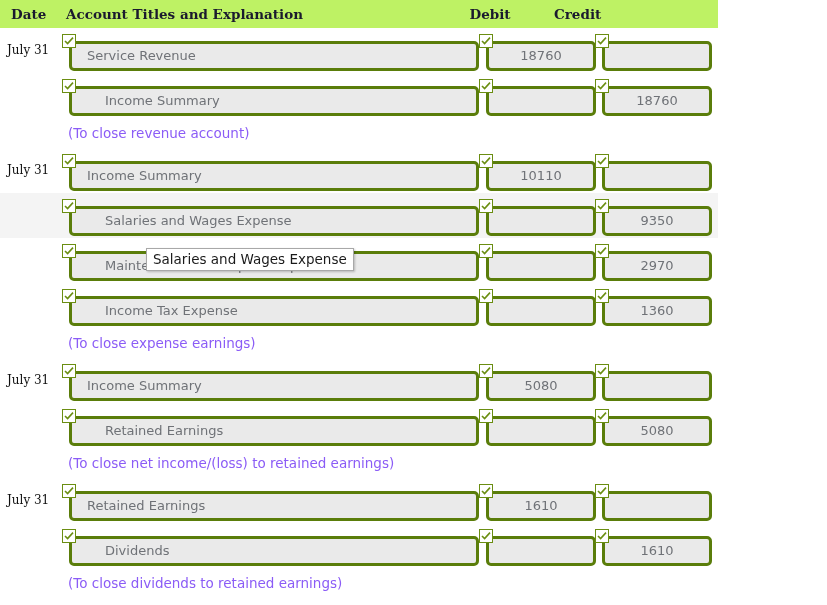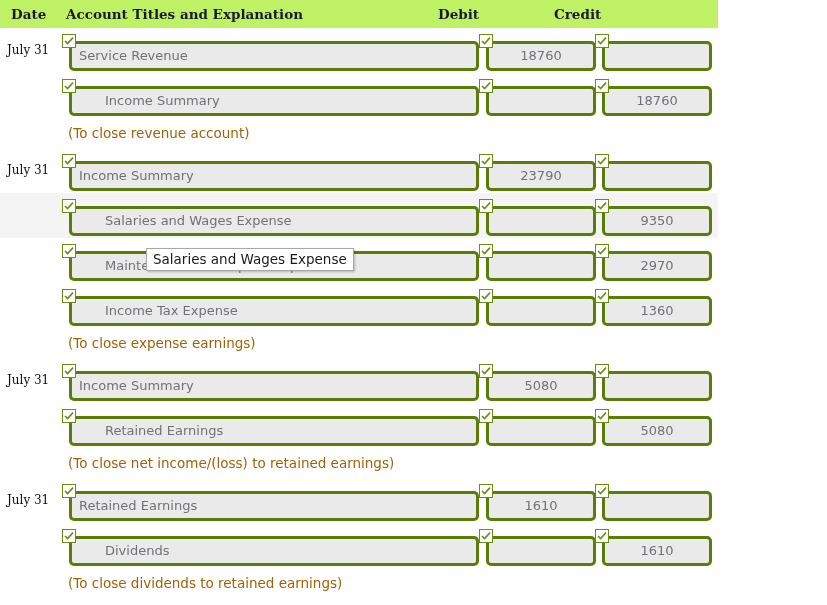--- a/index.html
+++ b/index.html
@@ -18,21 +18,21 @@
     position:absolute;left:0;top:0;width:718px;height:28px;
     background:#bef264;
   }
   .jhead .h{
     position:absolute;top:0;height:28px;line-height:28px;
     font-family:"DejaVu Serif","Liberation Serif",serif;
     font-weight:bold;font-size:13.5px;color:#1a1a2e;
   }
   .h-date   {left:11px;}
   .h-acct   {left:66px;text-align:center;}
-  .h-debit  {left:438px;width:104px;text-align:left;}
+  .h-debit  {left:438px;width:104px;text-align:center;}
   .h-credit {left:554px;width:104px;}
 
   
   .jbody{position:absolute;left:0;top:28px;width:827px;}
 
   .jrow{position:relative;height:45px;}
   .jrow.hl{background:#f4f4f4;width:718px;}
   .jrow.cap{height:30px;background:transparent;}
 
   .datecell{
@@ -40,21 +40,21 @@
     line-height:45px;text-align:left;padding-left:7px;
     box-sizing:border-box;
     font-family:"DejaVu Serif","Liberation Serif",serif;
     font-size:12px;color:#111111;
     white-space:nowrap;
   }
 
   .caption{
     position:absolute;left:68px;top:0;height:30px;line-height:30px;
     font-family:"DejaVu Sans","Liberation Sans",sans-serif;
-    font-size:13.5px;color:#a16207;white-space:nowrap;
+    font-size:13.5px;color:#8b5cf6;white-space:nowrap;
   }
 
   
   .cell{position:absolute;top:6px;}
   .cell .chk{
     position:absolute;left:0;top:0;width:14px;height:14px;
     box-sizing:border-box;
     background:#ffffff;
     border:1px solid #6b8e12;
     z-index:3;
@@ -65,21 +65,21 @@
     height:30px;
     box-sizing:border-box;
     background:#eaeaea;
     border:3px solid #5a7d0a;
     border-radius:5px;
     z-index:1;
   }
   .cell .txt{
     position:absolute;top:0;left:0;right:0;bottom:0;
     line-height:24px;
-    padding:0 7px;
+    padding:0 15px;
     box-sizing:border-box;
     color:#6f7277;
     font-size:13px;
     white-space:nowrap;
     overflow:hidden;
   }
   .cell .txt.num{text-align:center;}
 
   
   .c-acct {left:62px;}
@@ -198,21 +198,21 @@
           <span class="txt">Income Summary</span>
         </span>
       </div>
       <div class="cell c-debit">
         <span class="chk">
           <svg width="10" height="10" viewBox="0 0 10 10" aria-hidden="true">
             <path d="M1 5 L3.6 7.6 L9 1.6" fill="none" stroke="#6b8e12" stroke-width="1.6"></path>
           </svg>
         </span>
         <span class="box">
-          <span class="txt num">23790</span>
+          <span class="txt num">10110</span>
         </span>
       </div>
       <div class="cell c-credit">
         <span class="chk">
           <svg width="10" height="10" viewBox="0 0 10 10" aria-hidden="true">
             <path d="M1 5 L3.6 7.6 L9 1.6" fill="none" stroke="#6b8e12" stroke-width="1.6"></path>
           </svg>
         </span>
         <span class="box">
           <span class="txt num"></span>

